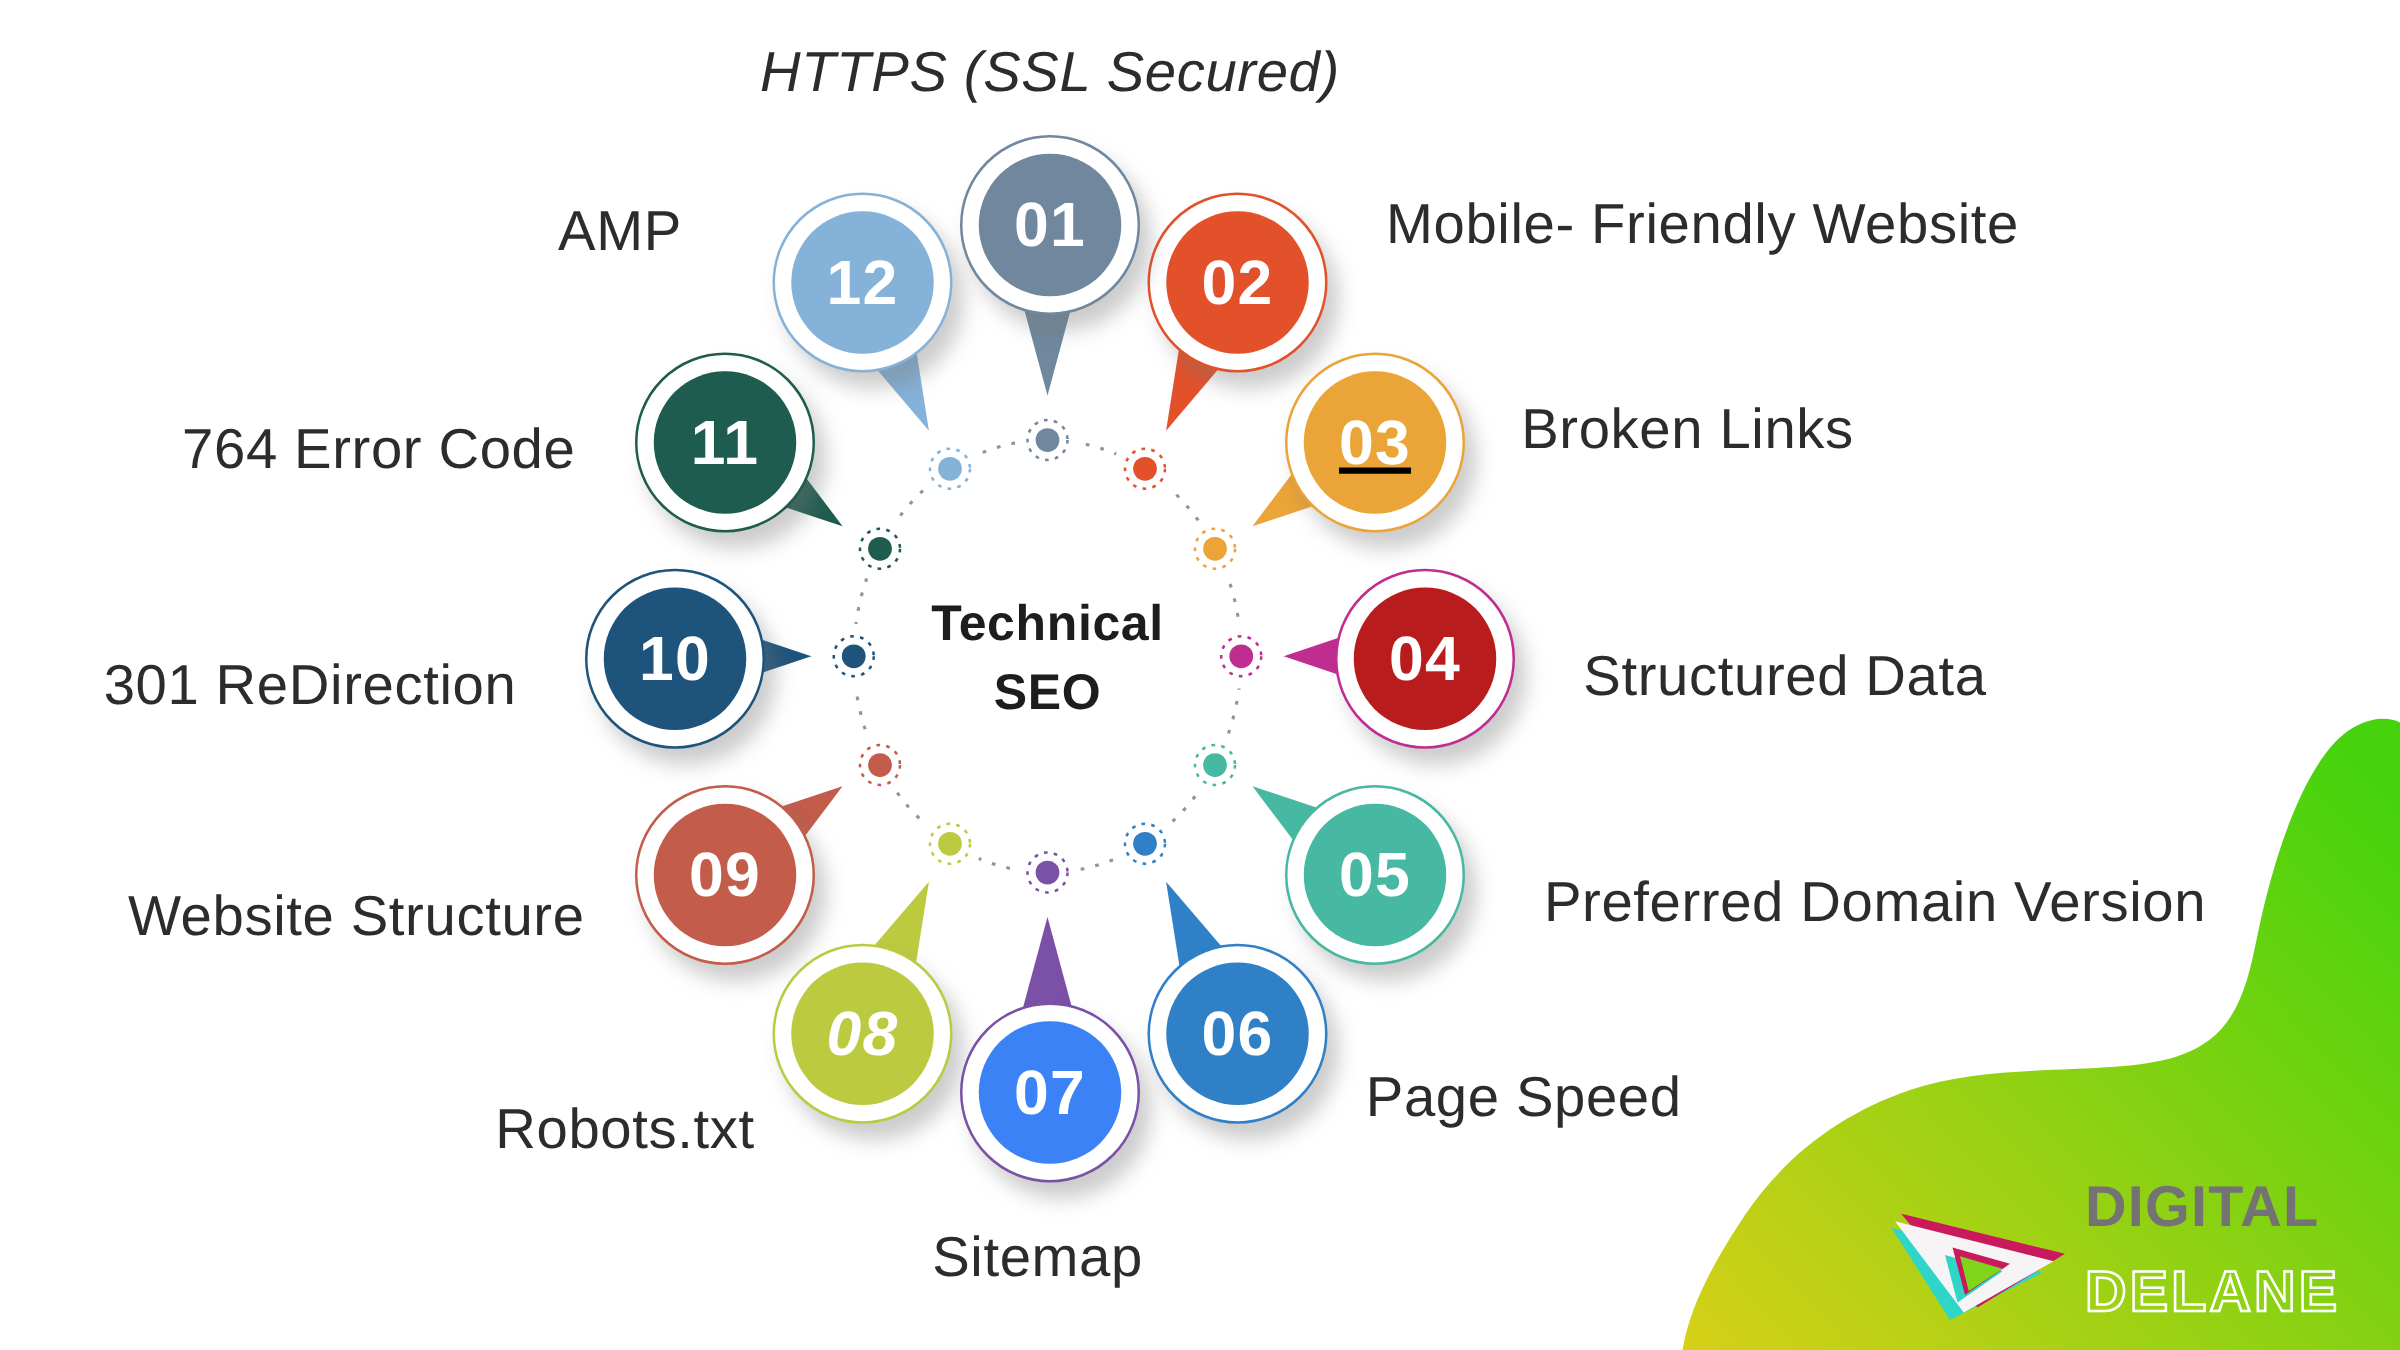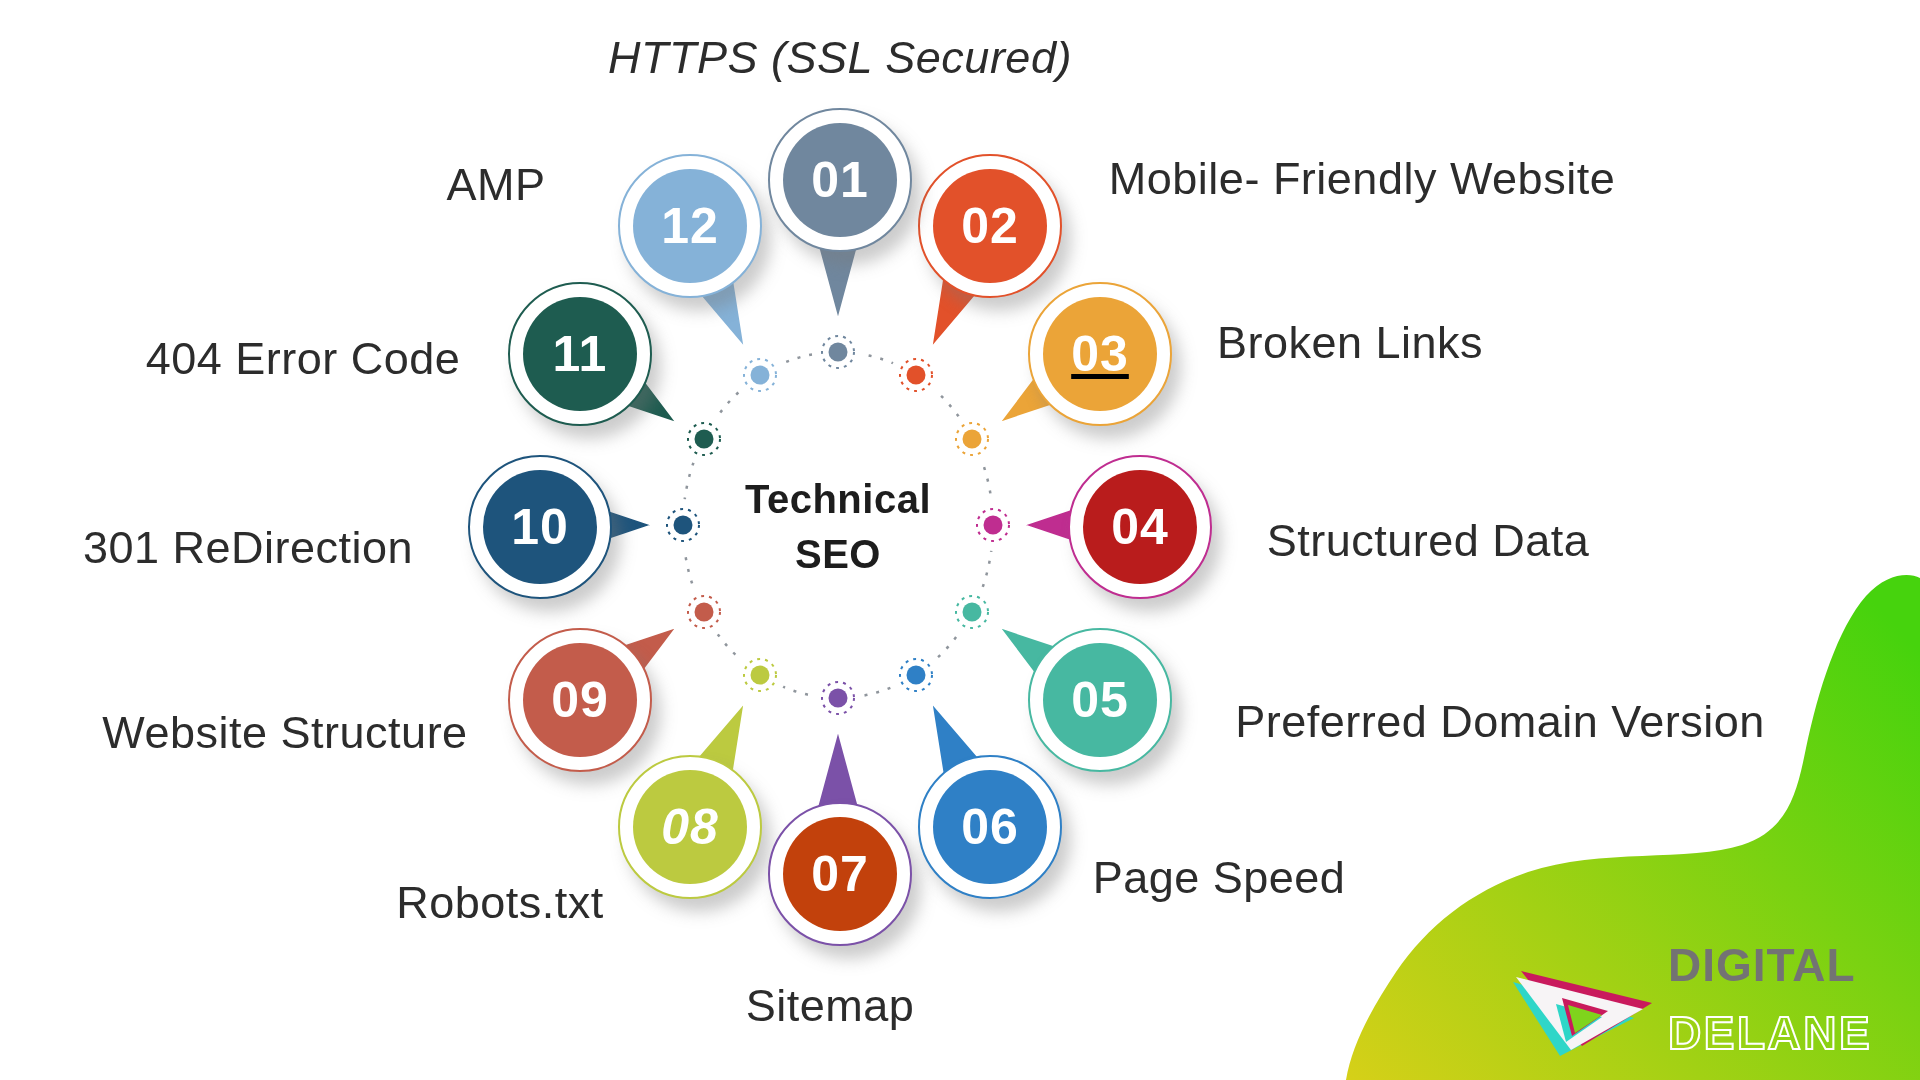--- a/index.html
+++ b/index.html
@@ -177,41 +177,41 @@
     <div class="bubble-inner" style="background: rgb(71, 184, 161); text-align: right;">
       <span class="bubble-num">05</span>
     </div>
   </div>
   <div class="bubble b6" style="border-color: rgb(47, 128, 198);">
     <div class="bubble-inner" style="background: rgb(47, 128, 198);">
       <span class="bubble-num">06</span>
     </div>
   </div>
   <div class="bubble b7" style="border-color: rgb(123, 81, 168);">
-    <div class="bubble-inner" style="background: #c2410c;">
+    <div class="bubble-inner" style="background: #3b82f6;">
       <span class="bubble-num">07</span>
     </div>
   </div>
   <div class="bubble b1" style="border-color: rgb(112, 135, 158);">
     <div class="bubble-inner" style="background: rgb(112, 135, 158);">
       <span class="bubble-num">01</span>
     </div>
   </div>
 
   <div class="lbl lab1">HTTPS (SSL Secured)</div>
   <div class="lbl lab2">Mobile- Friendly Website</div>
   <div class="lbl lab3">Broken Links</div>
   <div class="lbl lab4">Structured Data</div>
   <div class="lbl lab5">Preferred Domain Version</div>
   <div class="lbl lab6">Page Speed</div>
   <div class="lbl lab7">Sitemap</div>
   <div class="lbl lab8">Robots.txt</div>
   <div class="lbl lab9">Website Structure</div>
   <div class="lbl lab10">301 ReDirection</div>
-  <div class="lbl lab11">404 Error Code</div>
+  <div class="lbl lab11">764 Error Code</div>
   <div class="lbl lab12">AMP</div>
 
   <div class="center-title">
     <div>Technical</div>
     <div>SEO</div>
   </div>
 
   <div class="logo-word logo-solid">DIGITAL</div>
   <div class="logo-word logo-outline">DELANE</div>
 

